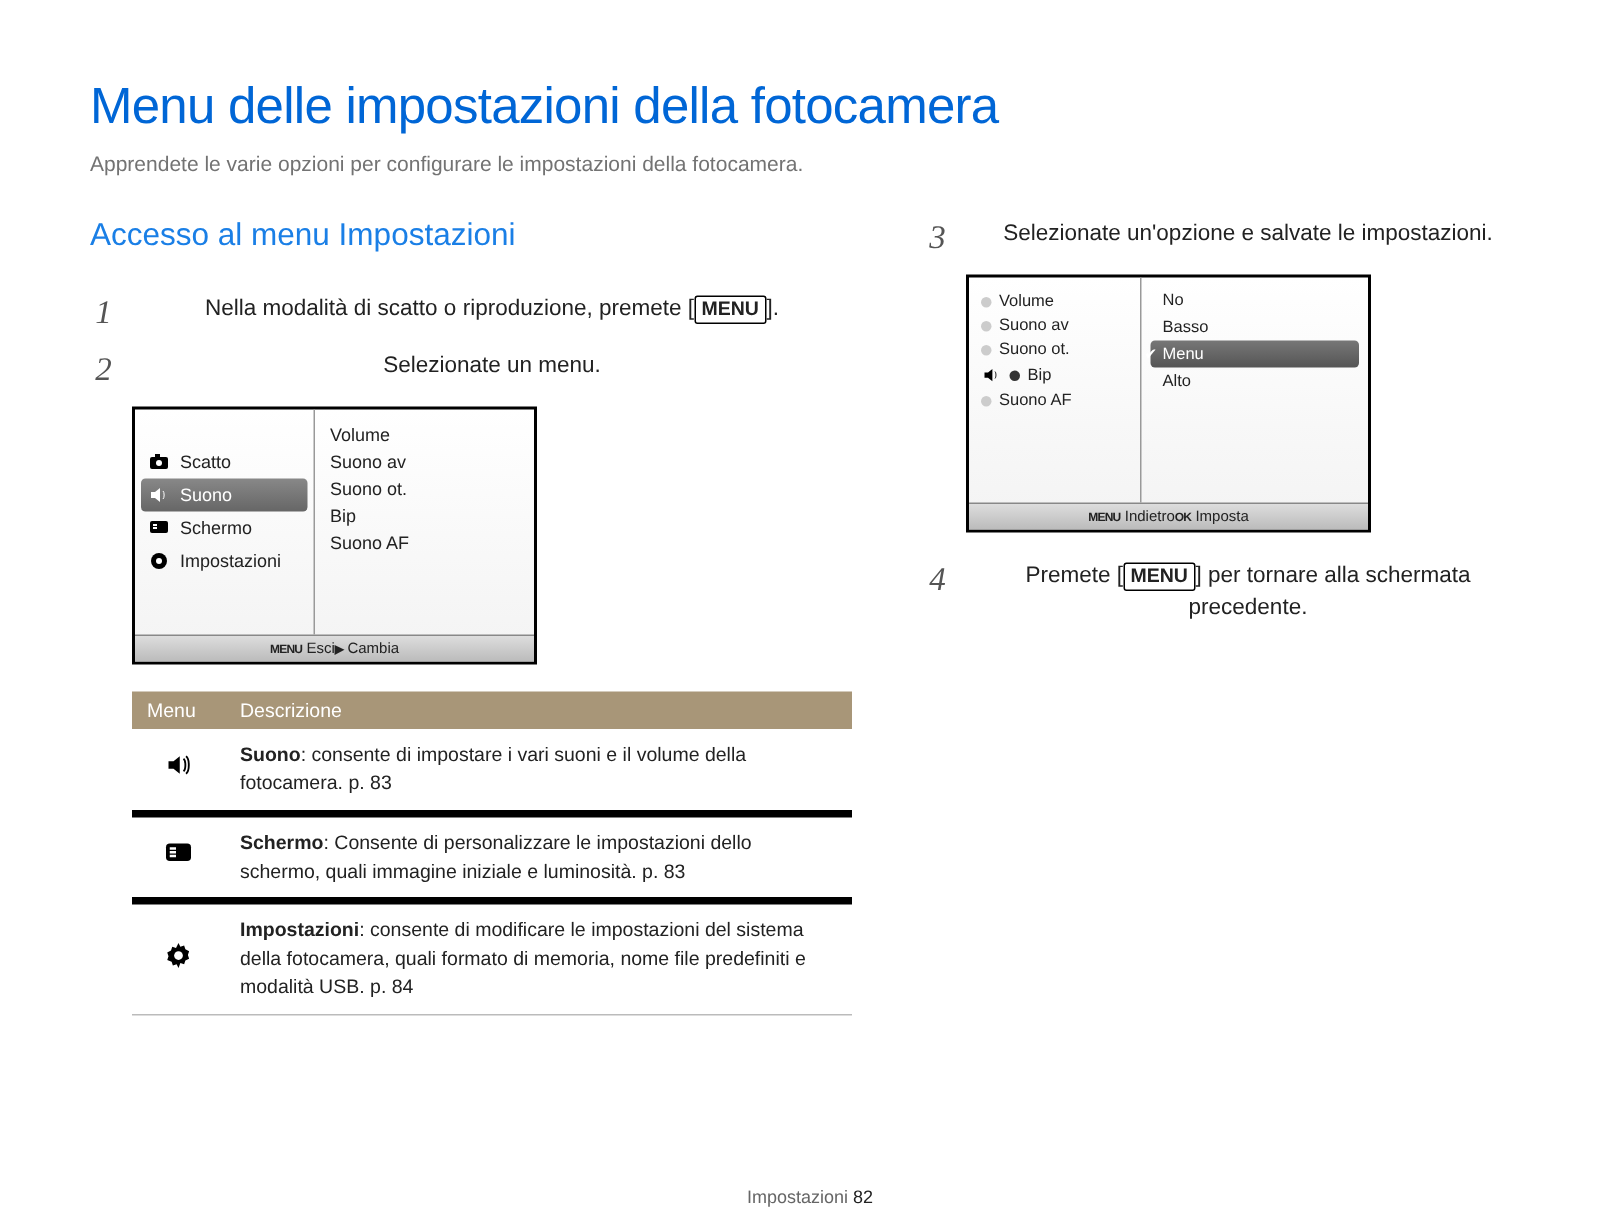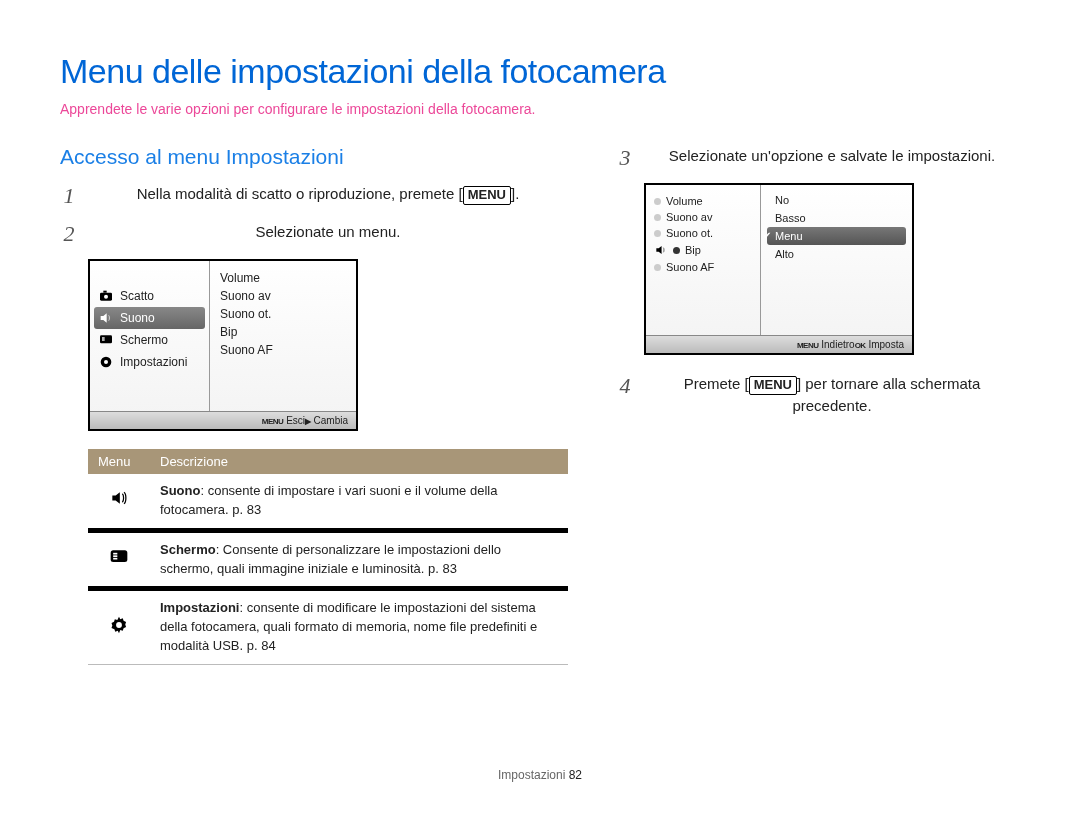--- a/index.html
+++ b/index.html
@@ -1,37 +1,37 @@
 <!DOCTYPE html>
 <html><head>
 <meta charset="utf-8">
 <style>
   * { box-sizing: border-box; margin: 0; padding: 0; }
   html, body { width: 1080px; height: 815px; background: #fff; font-family: Arial, Helvetica, sans-serif; color: #222; }
   .page { padding: 52px 60px 0 60px; position: relative; height: 100%; border-radius: 23px; }
   h1 { font-size: 34px; font-weight: 400; color: #0066d6; letter-spacing: -0.5px; margin-bottom: 10px; }
-  .subtitle { font-size: 14px; color: #ec4899; margin-bottom: 28px; }
+  .subtitle { font-size: 14px; color: #737373; margin-bottom: 28px; }
   .cols { display: flex; gap: 48px; }
   .col { flex: 1 1 0; }
-  h2 { font-size: 21px; font-weight: 400; color: #1a7fe6; margin-bottom: 14px; }
+  h2 { font-size: 21px; font-weight: 400; color: #1a7fe6; margin-bottom: 26px; }
   .step { display: flex; gap: 10px; margin-bottom: 14px; font-size: 15px; line-height: 1.4; }
   .step-num { font-family: "Times New Roman", serif; font-style: italic; font-size: 22px; color: #555; width: 18px; flex-shrink: 0; text-align: center; line-height: 1; padding-top: 2px; }
   .step-body { flex: 1; text-align: center; }
   .btnbox { display: inline-block; border: 1px solid #000; padding: 0 4px; font-weight: bold; font-size: 13px; border-radius: 2px; line-height: 1.3; vertical-align: baseline; }
 
   
   .screen { width: 270px; border: 2px solid #000; background: linear-gradient(#fff,#f3f3f3); margin: 6px 0 18px 28px; font-size: 12px; }
   .screen-body { display: flex; height: 150px; }
   .screen-left { width: 120px; border-right: 1px solid #999; padding: 24px 0; }
   .screen-row { display: flex; align-items: center; gap: 6px; padding: 3px 8px; }
   .screen-row .dot { width: 16px; height: 16px; display: flex; align-items: center; justify-content: center; }
   .screen-row.sel { background: linear-gradient(#888,#666); color: #fff; border-radius: 3px; margin: 0 4px; padding: 3px 4px; }
   .screen-right { flex:1; padding: 8px 6px; }
   .screen-right div { padding: 2px 4px; }
-  .screen-footer { display:flex; justify-content: flex-end; background: linear-gradient(#ddd,#bbb); border-top:1px solid #888; font-size: 10px; padding: 3px 8px; }
+  .screen-footer { display:flex; justify-content: center; background: linear-gradient(#ddd,#bbb); border-top:1px solid #888; font-size: 10px; padding: 3px 8px; }
   .screen-footer span b { font-size:8px; letter-spacing:-0.5px; }
 
   
   .screen2-left { width:115px; border-right:1px solid #999; padding:8px 4px; font-size:11px; }
   .screen2-left .row2 { display:flex; align-items:center; gap:5px; padding:2px 4px; }
   .circ { display:inline-block; width:7px; height:7px; border-radius:50%; background:#ccc; }
   .circf { display:inline-block; width:7px; height:7px; border-radius:50%; background:#333; }
   .speaker2 { width:14px; height:14px; display:flex; align-items:center; justify-content:center; }
   .screen2-right { flex:1; padding:6px; }
   .opt { padding:3px 8px; font-size:11px; }
@@ -41,21 +41,21 @@
 
   
   table.desc { width: 480px; border-collapse: collapse; margin-left: 28px; font-size: 13px; }
   table.desc th { background: #a89678; color: #fff; font-weight: 400; text-align: left; padding: 5px 10px; }
   table.desc th:first-child { width: 62px; }
   table.desc td { border-bottom: 5px solid #000000; padding: 8px 10px; vertical-align: middle; font-size: 13px; line-height: 1.45; }
   table.desc td.ico { text-align: center; }
   table.desc tr:last-child td { border-bottom: 1px solid #bbb; }
   .svgicon { width:20px; height:20px; }
 
-  .footer { position: absolute; bottom: 33px; left: 0; right: 0; text-align: center; font-size: 12px; color: #666; }
+  .footer { position: absolute; bottom: 10px; left: 0; right: 0; text-align: center; font-size: 12px; color: #666; }
   .footer .pg { color:#222; }
 </style>
 </head>
 <body>
 
 <div class="page">
   <h1>Menu delle impostazioni della fotocamera</h1>
   <div class="subtitle">Apprendete le varie opzioni per configurare le impostazioni della fotocamera.</div>
 
   <div class="cols">

